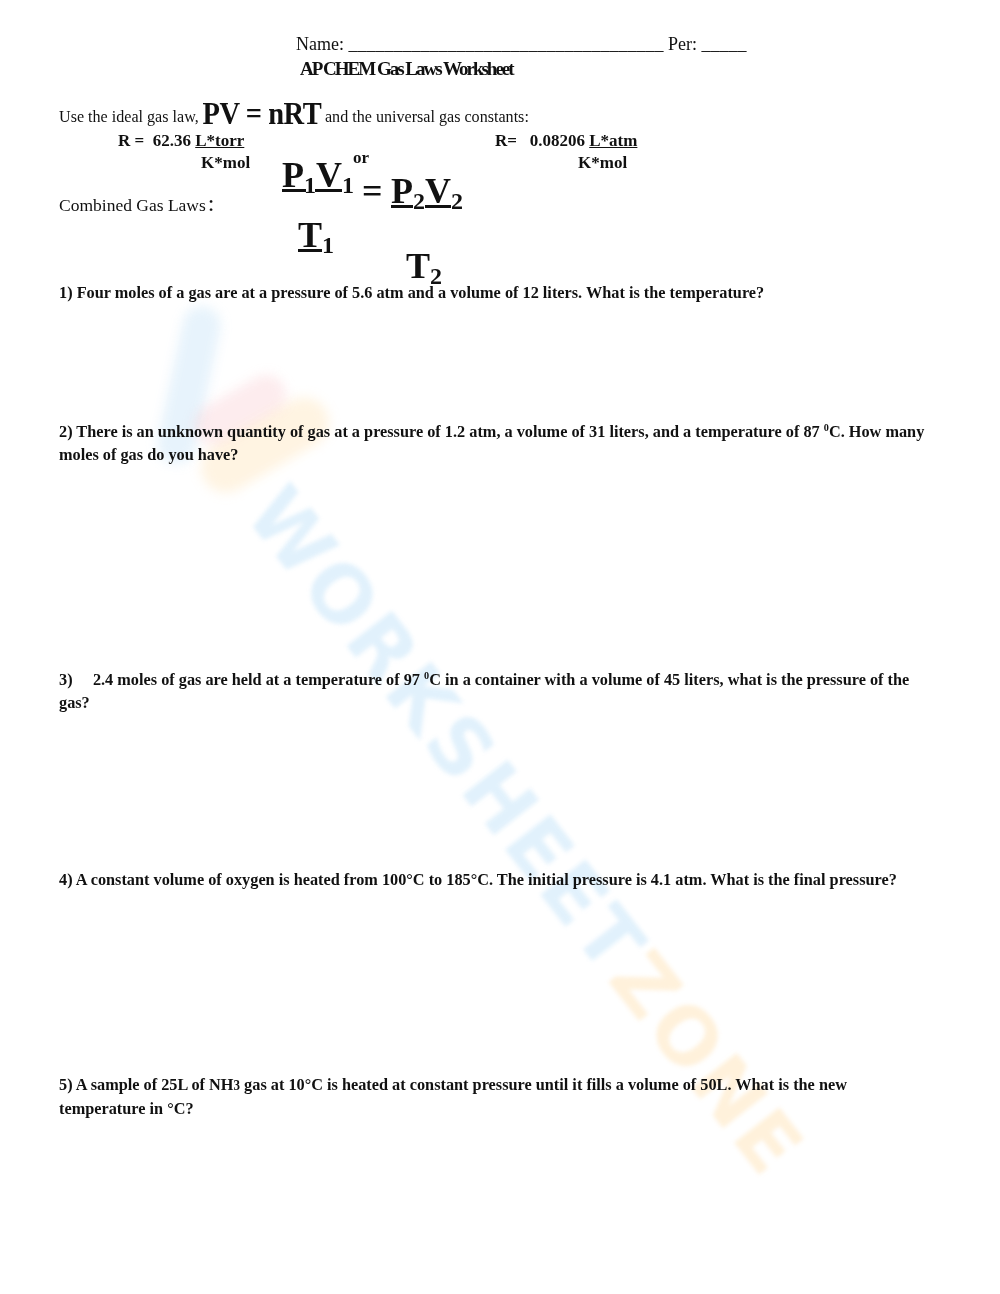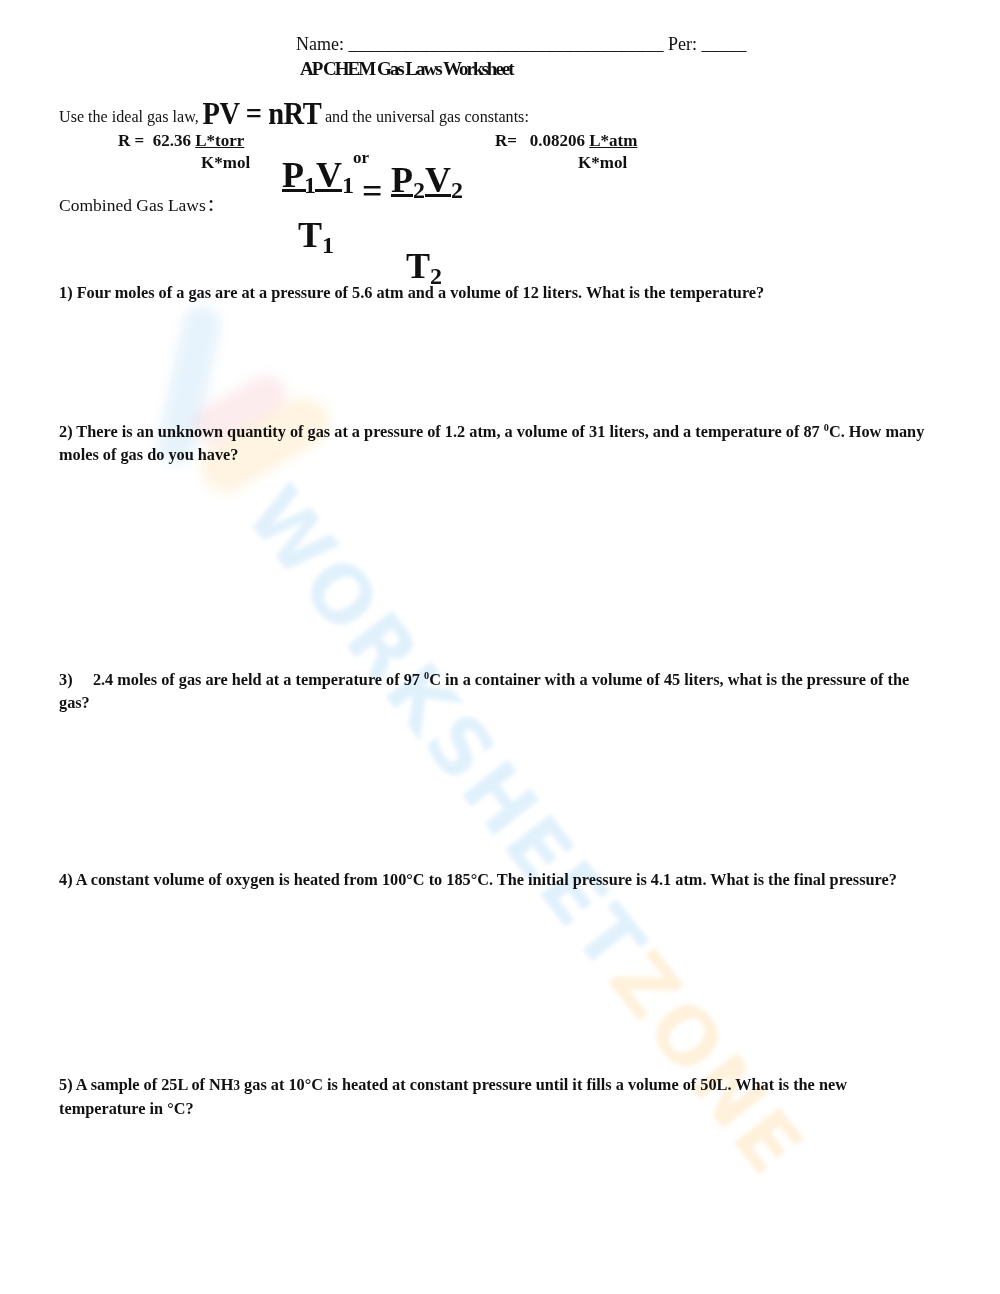--- a/index.html
+++ b/index.html
@@ -77,24 +77,24 @@
 <div class="abs const" style="left:578px;top:153px;">K*mol</div>
 
 <div class="abs combined-label">
   <span>Combined Gas Laws</span><span class="colon">:</span>
 </div>
 
 <div class="abs frac" style="left:282px;top:154px;">
   <span class="num"><span>P</span><sub>1</sub><span>V</span></span><span class="num" style="text-decoration:none;"><sub>1</sub></span>
 </div>
 <div class="abs frac eq" style="left:362px;top:170px;">=</div>
-<div class="abs frac" style="left:391px;top:159px;">
+<div class="abs frac" style="left:391px;top:170px;">
   <span class="num"><span>P</span><sub>2</sub><span>V</span><sub>2</sub></span>
 </div>
-<div class="abs frac den" style="left:298px;top:214px;">
+<div class="abs frac den" style="left:298px;top:214px;text-decoration:underline;">
   <span>T</span><sub>1</sub>
 </div>
 <div class="abs frac den" style="left:406px;top:214px;margin-top:31px;">
   <span>T</span><sub>2</sub>
 </div>
 
 <div class="abs question" style="top:281px;">
   <span>1)</span>
   <span>Four moles of a gas are at a pressure of 5.6 atm and a volume of 12 liters. What is the temperature?</span>
 </div>

